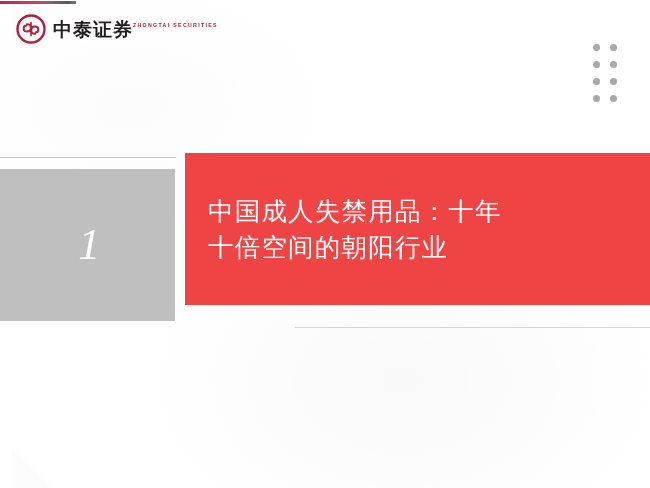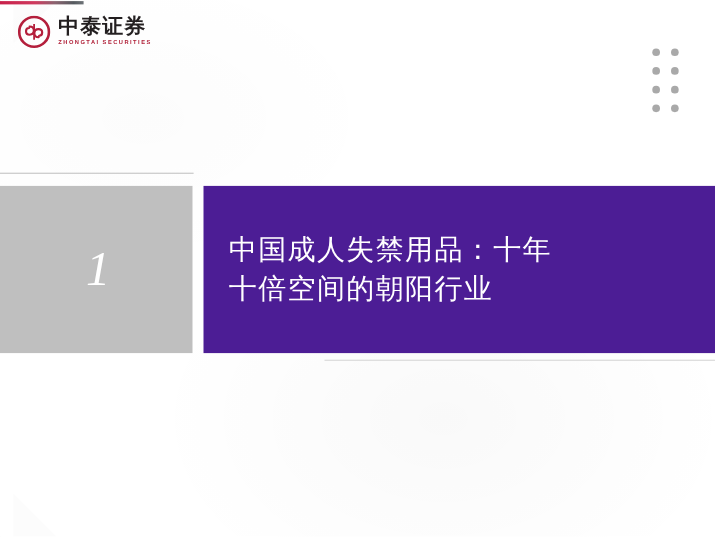--- a/index.html
+++ b/index.html
@@ -61,21 +61,20 @@
     gap: 7px;
     user-select: none;
   }
   .logo-mark {
     width: 30px;
     height: 30px;
     flex: 0 0 30px;
   }
   .logo-text {
     display: flex;
-    flex-direction: column;
     justify-content: center;
     line-height: 1;
   }
   .logo-cn {
     font-family: "DejaVu Sans", "Liberation Sans", sans-serif;
     font-size: 19px;
     font-weight: 700;
     letter-spacing: 1px;
     color: #231f20;
     white-space: nowrap;
@@ -154,24 +153,24 @@
     font-size: 44px;
     font-weight: 400;
     color: #ffffff;
     line-height: 1;
   }
 
   
   .title-banner {
     position: absolute;
     left: 185px;
-    top: 169px;
+    top: 153px;
     width: 465px;
     height: 152px;
-    background: #4c1d95;
+    background: #ef4444;
     display: flex;
     align-items: center;
   }
   .title-text {
     margin: 0;
     padding: 0 0 0 23px;
     font-family: "DejaVu Sans", "Liberation Sans", sans-serif;
     font-size: 25.5px;
     font-weight: 400;
     letter-spacing: 1.2px;

